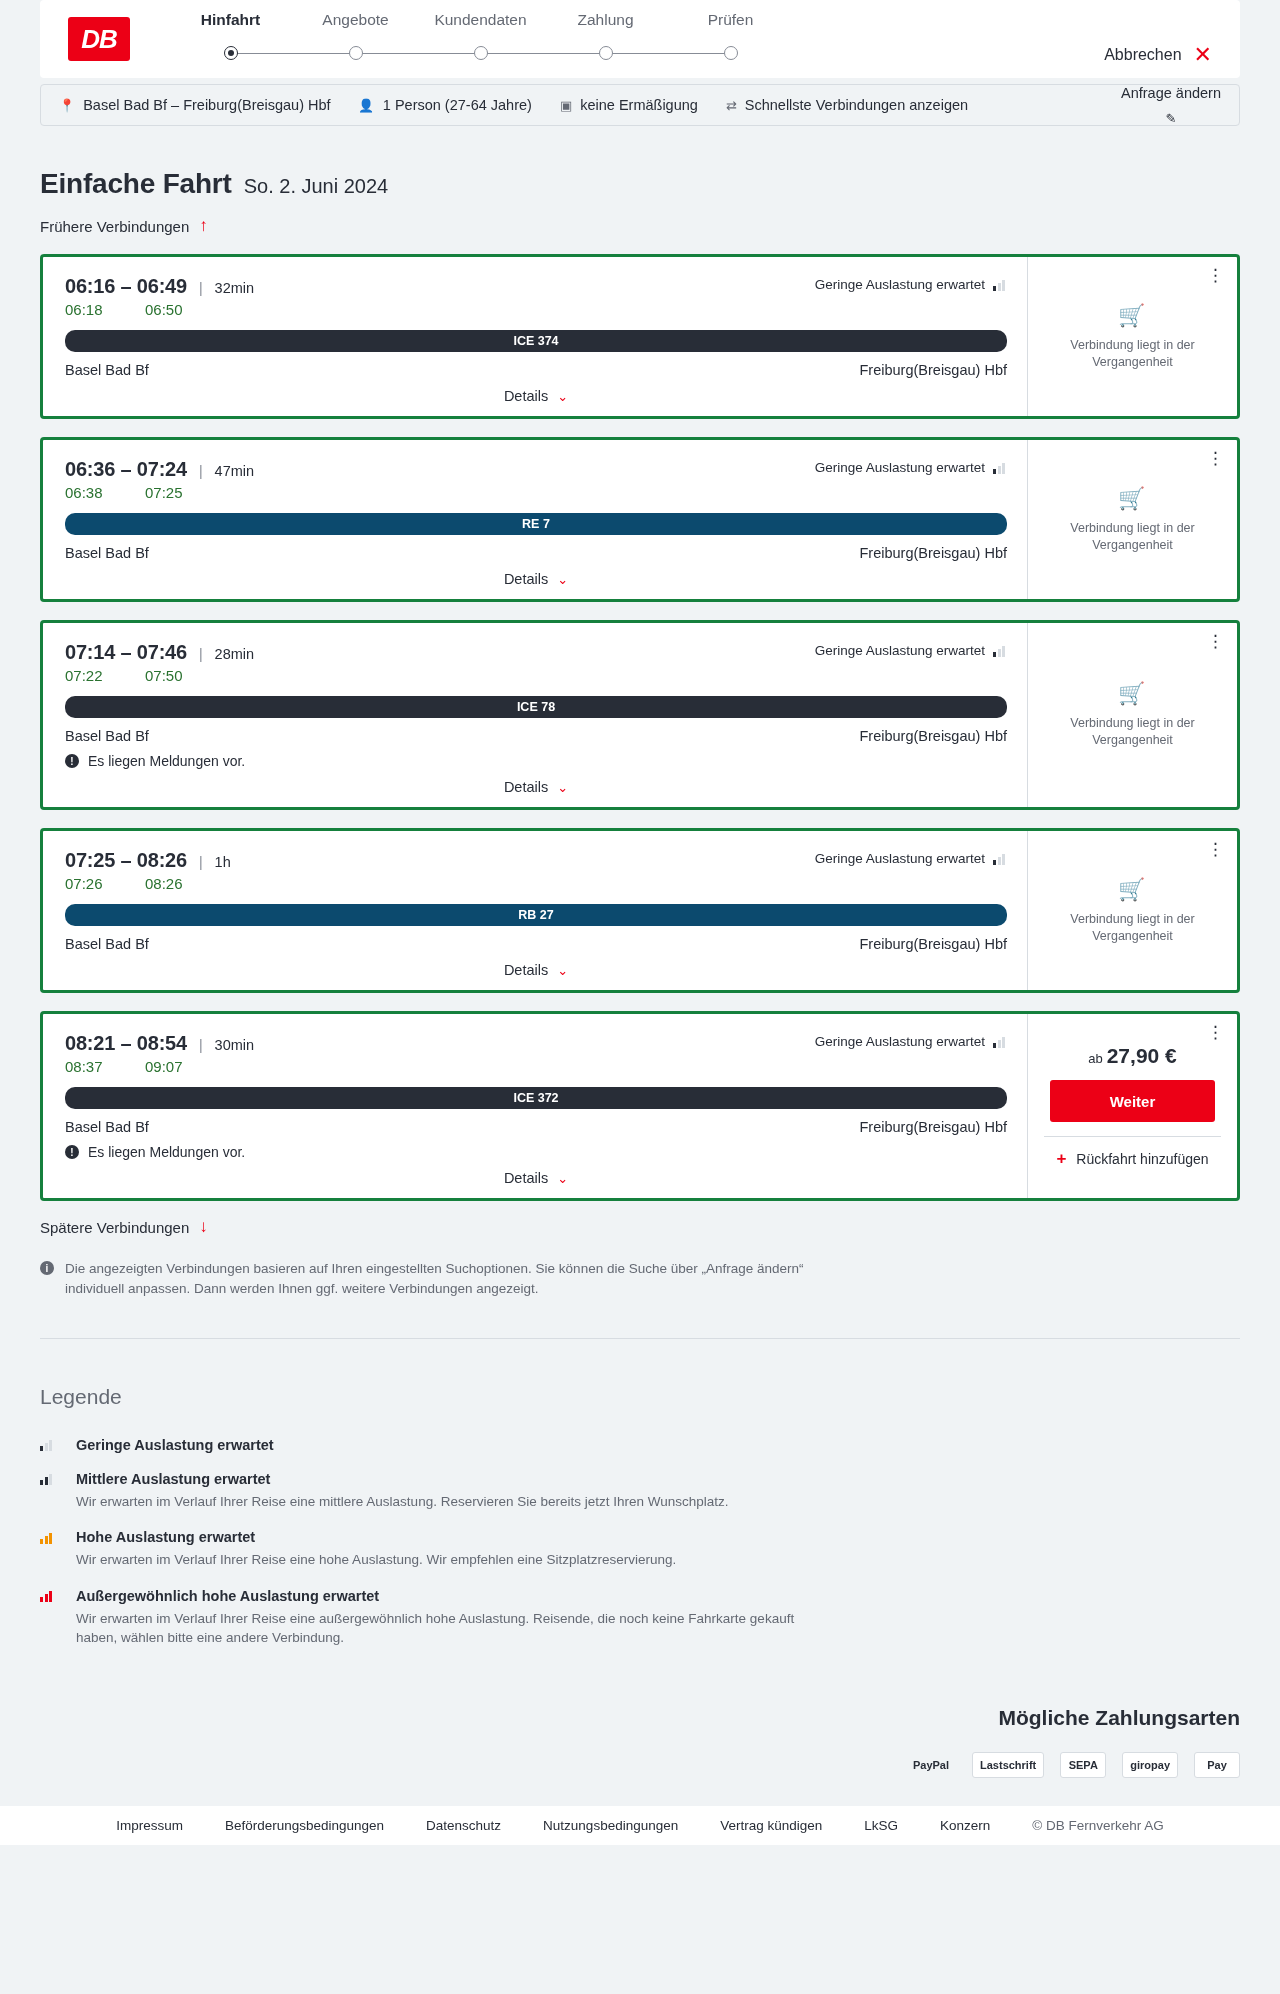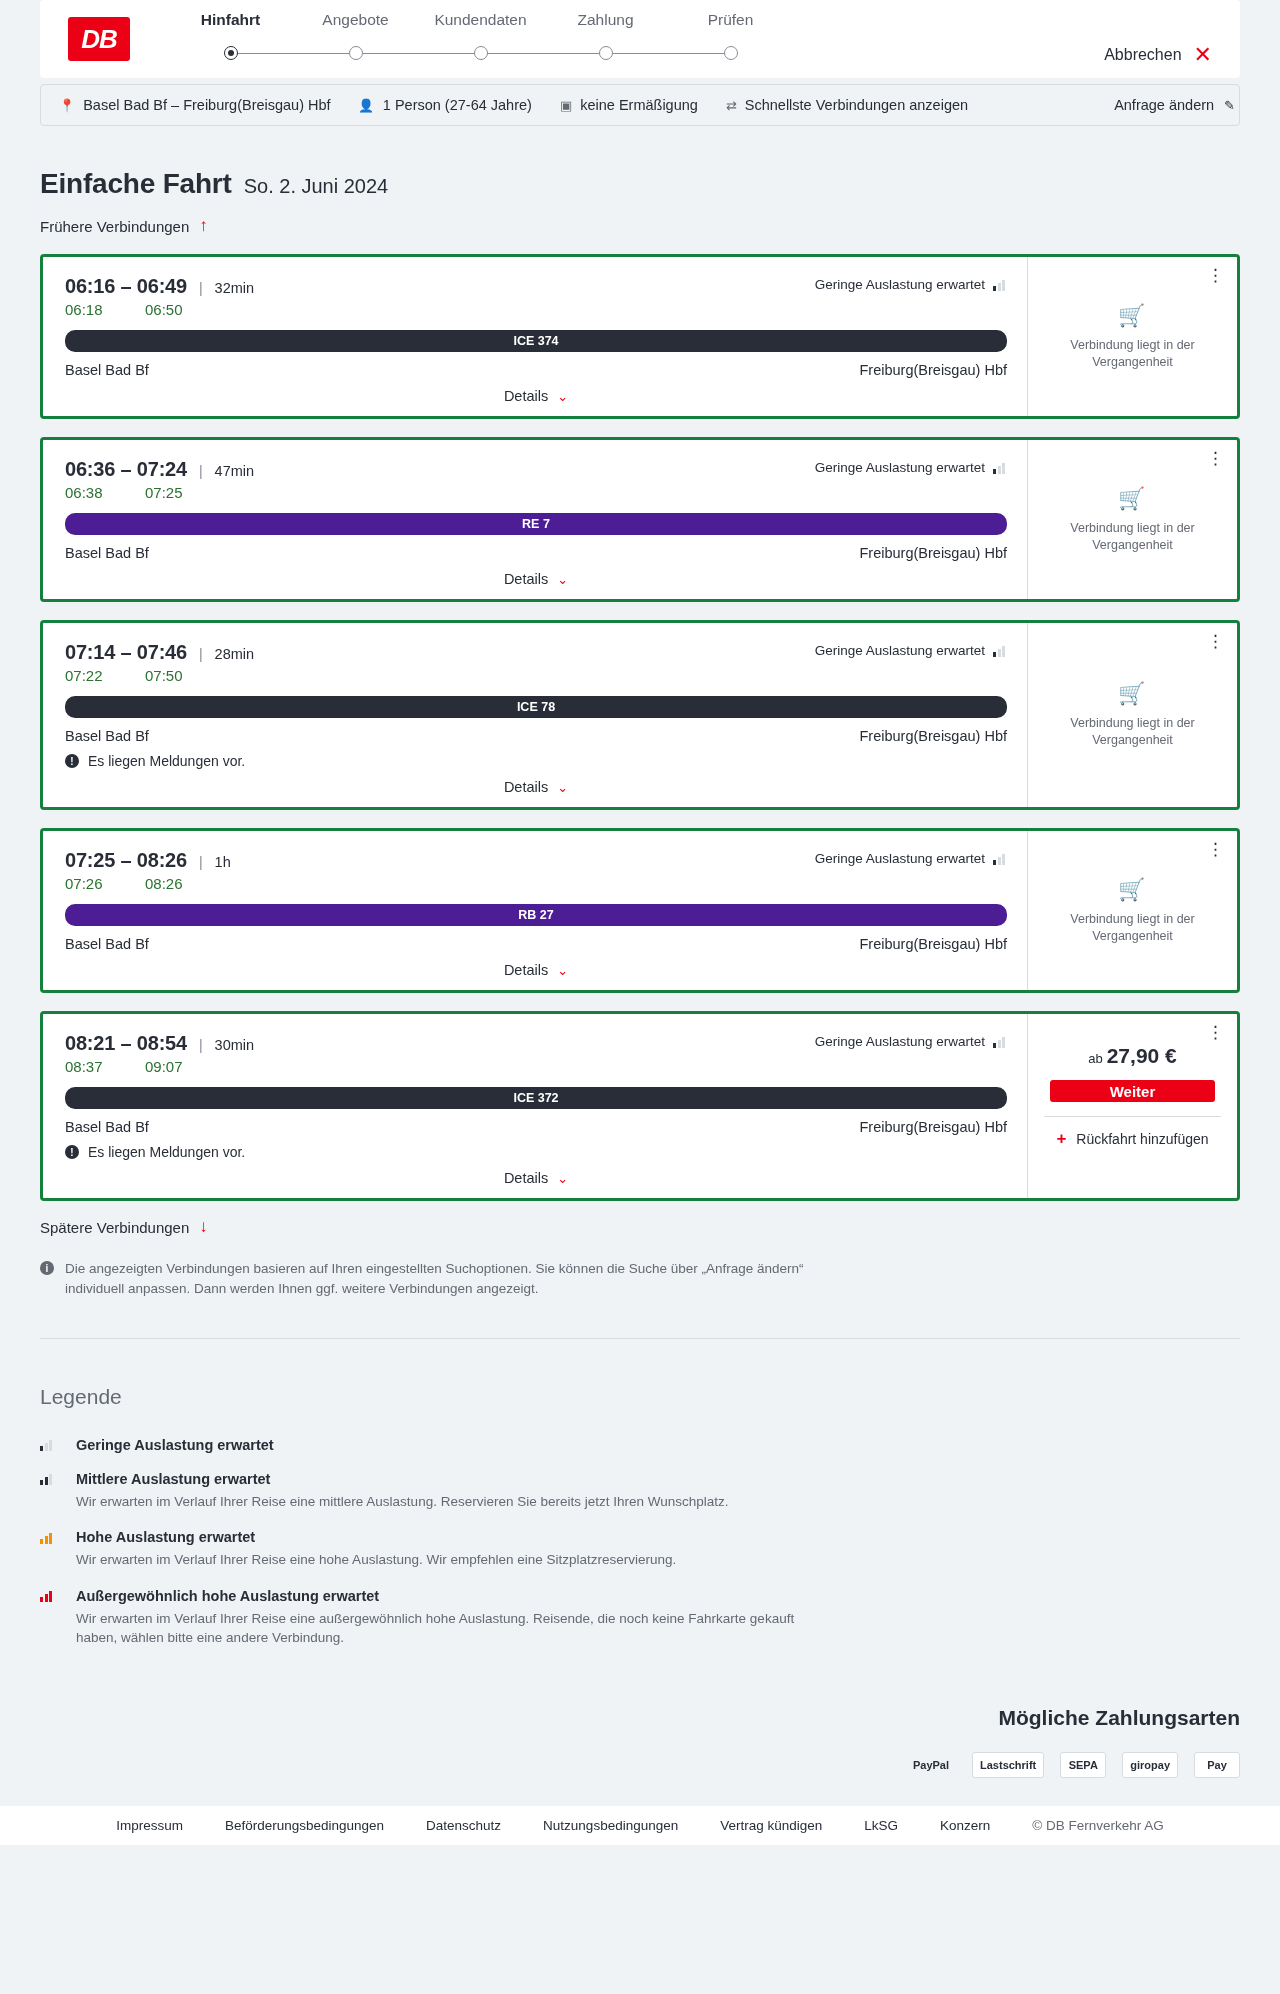--- a/index.html
+++ b/index.html
@@ -68,21 +68,21 @@
     border-radius: 4px;
     height: 42px;
     display: flex; align-items: center;
     padding: 0 18px;
     font-size: 14.5px;
     color: #282d37;
     position: relative;
   }
   .summary-item { display: flex; align-items: center; gap: 8px; margin-right: 28px; white-space: nowrap; }
   .summary-item .ico { color: #646973; font-size: 13px; }
-  .summary-edit { position: absolute; right: 4px; display: flex; align-items: center; gap: 10px; cursor: pointer; }
+  .summary-edit { position: absolute; right: 18px; display: flex; align-items: center; gap: 10px; cursor: pointer; flex-direction: column; }
   .summary-edit .pen { font-size: 13px; }
 
   
   .content { padding: 0 40px; }
   .title-row { margin-top: 42px; display: flex; align-items: baseline; gap: 12px; }
   .title { font-size: 28px; font-weight: bold; letter-spacing: -0.2px; }
   .title-date { font-size: 20px; }
   .earlier, .later {
     margin-top: 16px; display: inline-flex; align-items: center; gap: 10px;
     font-size: 15px; color: #282d37; cursor: pointer;
@@ -131,21 +131,21 @@
   .actual-row span:first-child { width: 44px; }
 
   .train-bar {
     margin-top: 12px;
     height: 22px;
     border-radius: 10px;
     display: flex; align-items: center; justify-content: center;
     color: #fff; font-size: 12.5px; font-weight: bold;
   }
   .train-bar.dark { background: #282d37; }
-  .train-bar.grey { background: #4c1d95; }
+  .train-bar.grey { background: #0c4a6e; }
 
   .station-row {
     margin-top: 10px; display: flex; justify-content: space-between;
     font-size: 14.5px;
   }
   .message-row {
     margin-top: 9px; display: flex; align-items: center; gap: 9px;
     font-size: 14px; color: #282d37;
   }
   .info-dot {
@@ -167,21 +167,21 @@
     letter-spacing: 1px;
   }
   .past-note {
     font-size: 12.5px; color: #646973; text-align: center; line-height: 1.35;
     margin-top: 8px; max-width: 150px;
   }
   .cart-ico { font-size: 22px; color: #646973; }
   .price { font-size: 21px; font-weight: bold; }
   .price .ab { font-size: 13px; font-weight: normal; margin-right: 4px; }
   .weiter-btn {
-    margin-top: 12px; width: 165px; height: 22px;
+    margin-top: 12px; width: 165px; height: 42px;
     background: #ec0016; color: #fff; border: none; border-radius: 3px;
     font-size: 15px; font-weight: bold; cursor: pointer;
     font-family: "Liberation Sans", sans-serif;
   }
   .return-row {
     border-top: 1px solid #d7dce1;
     width: 100%;
     margin-top: 14px; padding-top: 12px;
     display: flex; align-items: center; justify-content: center; gap: 10px;
     font-size: 14px; cursor: pointer;

